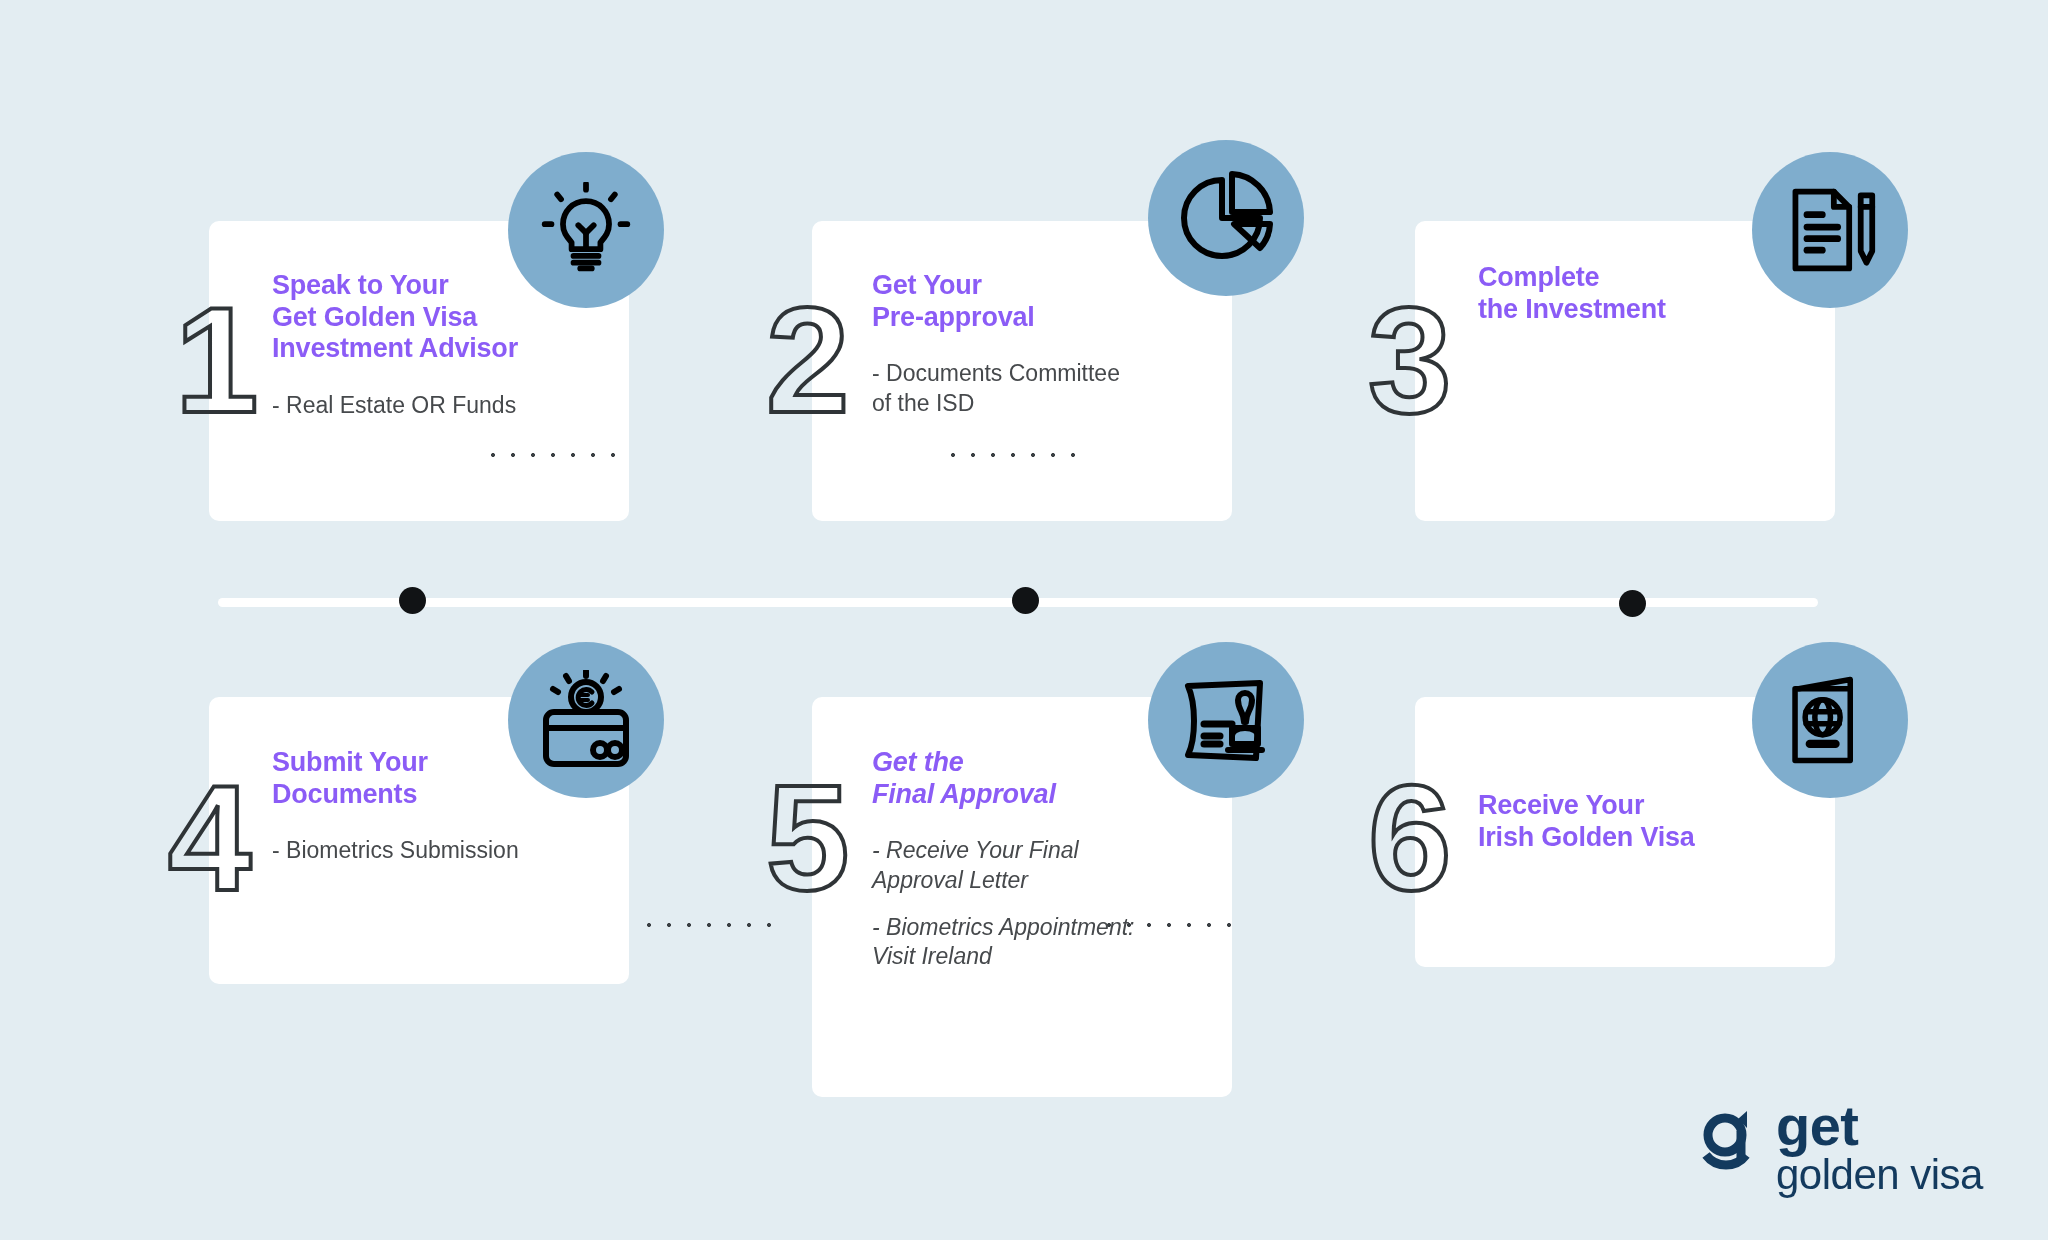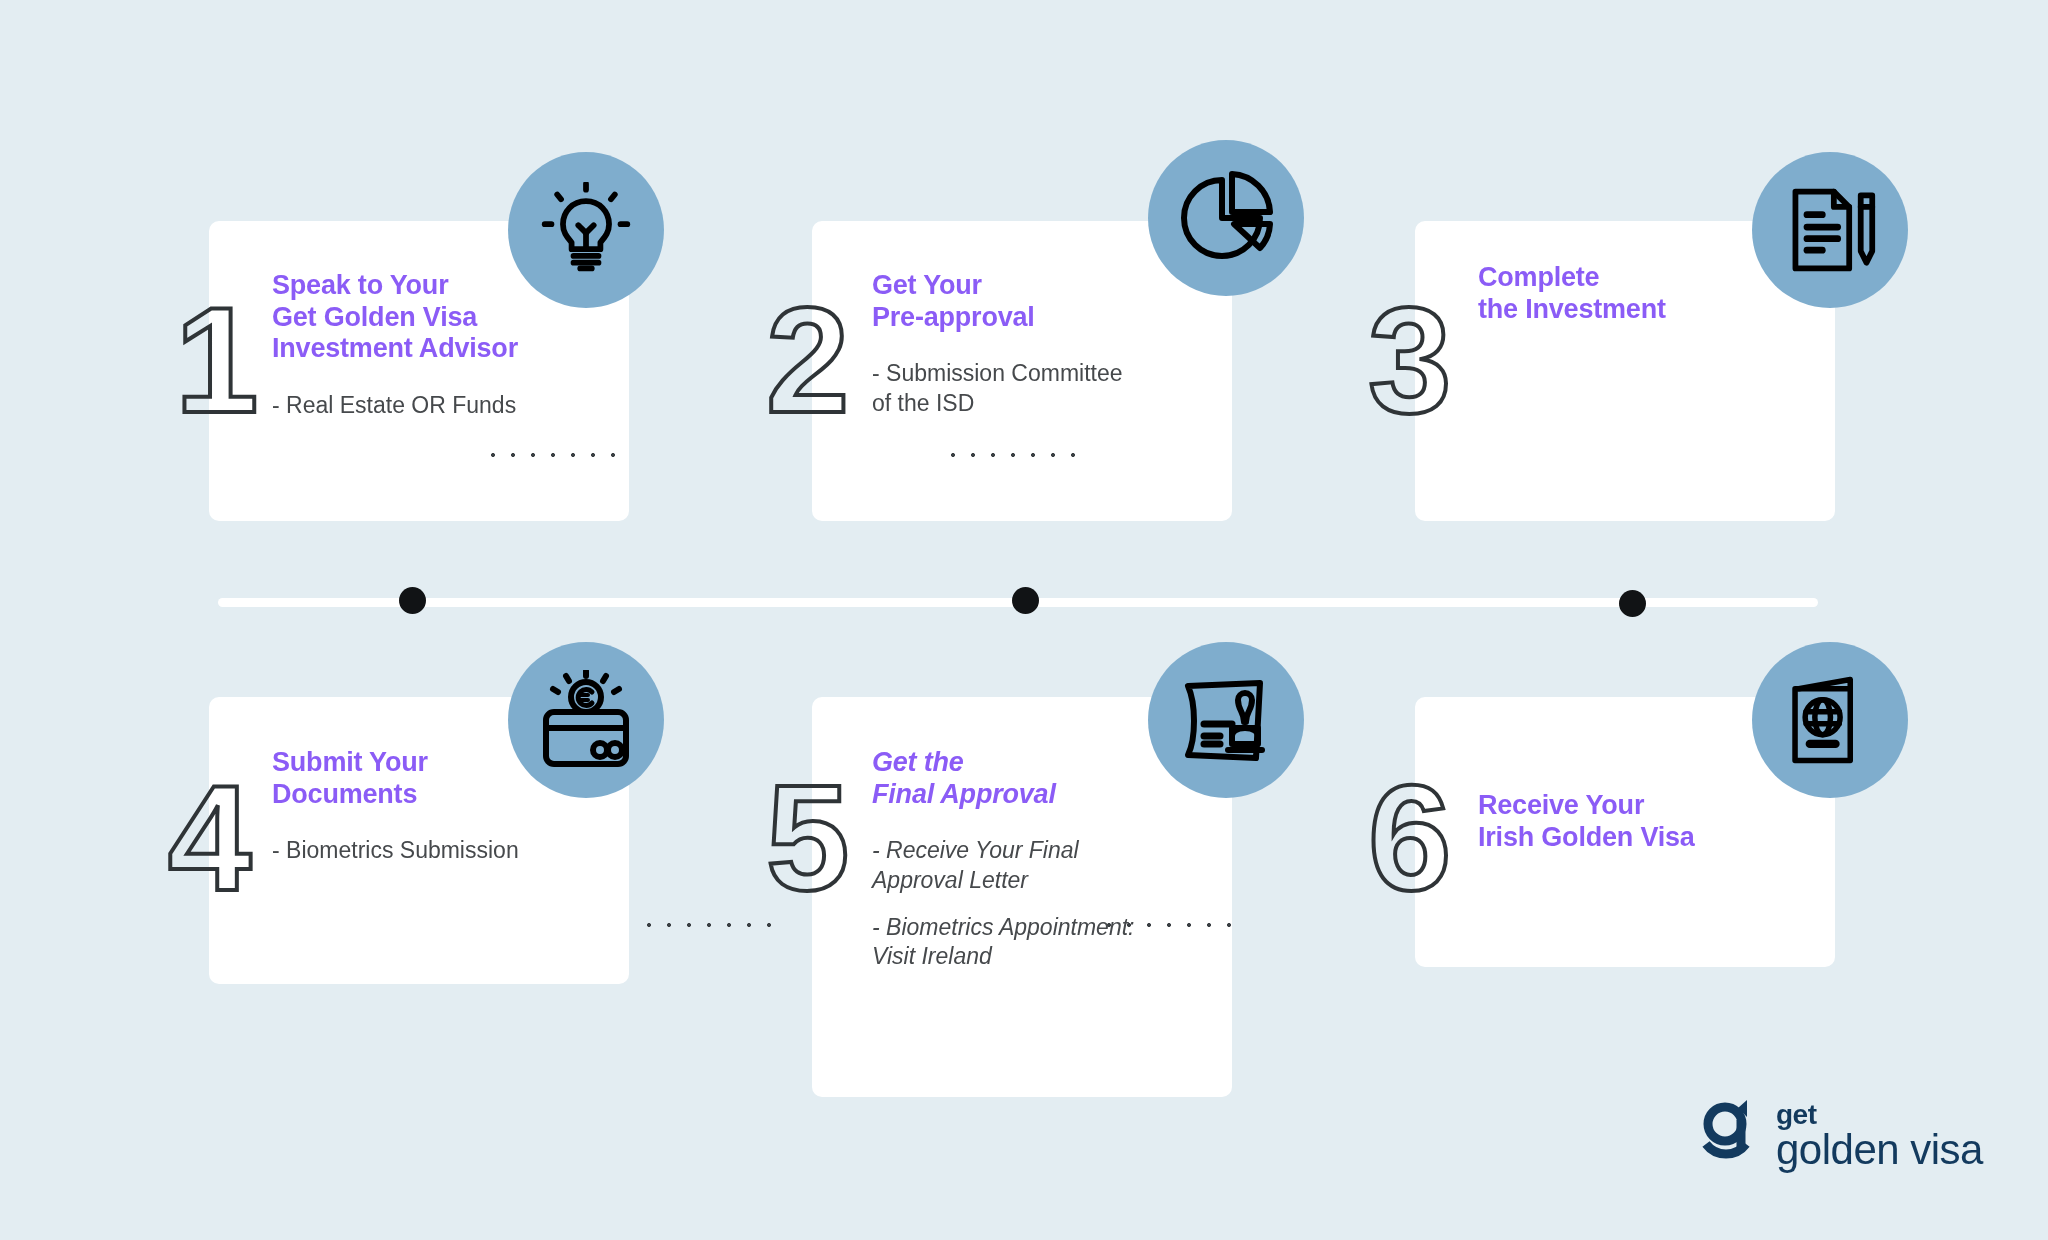--- a/index.html
+++ b/index.html
@@ -86,21 +86,21 @@
     z-index: 3;
   }
 
   
   .logo { position: absolute; z-index: 5; display: flex; align-items: center; }
   .logo-text {
     margin-left: 14px;
     color: #133a5e;
     line-height: 1.0;
   }
-  .logo-line1 { font-size: 28px; font-weight: 700; letter-spacing: -0.5px; }
+  .logo-line1 { font-size: 56px; font-weight: 700; letter-spacing: -0.5px; }
   .logo-line2 { font-size: 42px; font-weight: 400; letter-spacing: -0.5px; }
 </style>
 </head>
 <body>
 
 <div id="stage">
 
   <div class="dot-connector" style="left:482px; top:452px; width:142px;"></div>
 
   <div class="dot-connector" style="left:942px; top:452px; width:142px;"></div>
@@ -133,21 +133,21 @@
       </g>
     </svg>
   </div>
 
   <div class="card" style="left:812px; top:221px; width:420px; height:300px;"></div>
   <div class="step-num" style="left:766px; top:285px;">2</div>
   <div style="position:absolute; left:872px; top:270px; width:330px; z-index:5;">
     <div class="card-title">Get Your
 Pre-approval</div>
     <div class="card-bullets">
-      <div class="bullet">- Submission Committee
+      <div class="bullet">- Documents Committee
 of the ISD</div>
     </div>
   </div>
   <div class="icon-badge" style="left:1148px; top:140px;">
     <svg width="100" height="100" viewBox="0 0 100 100">
       <g fill="none" stroke="#000" stroke-width="6" stroke-linejoin="round">
         <path d="M46 12 A38 38 0 1 0 84 50 L46 50 Z"></path>
         <path d="M56 6 A40 40 0 0 1 94 44 L56 44 Z"></path>
         <path d="M58 56 L94 56 A38 38 0 0 1 84 80 Z"></path>
       </g>

